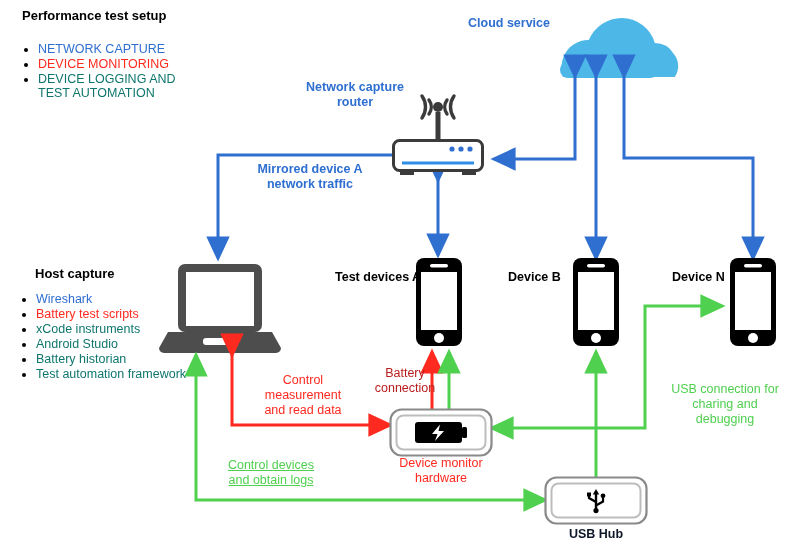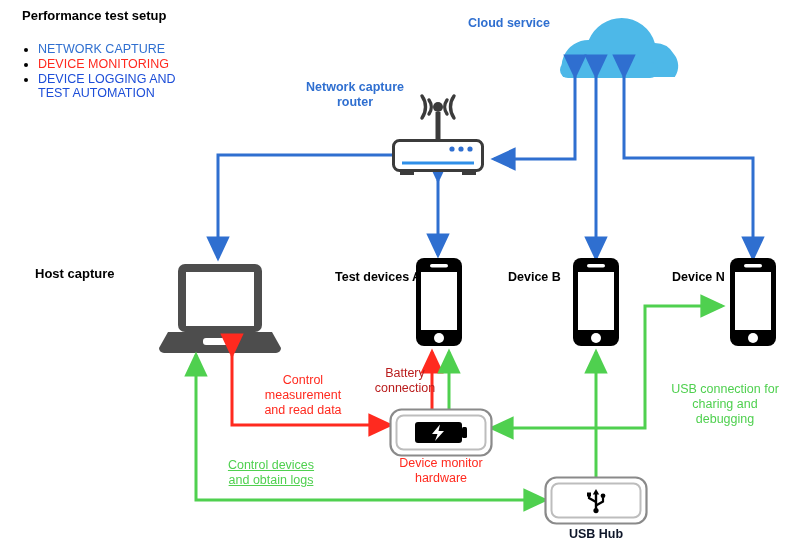--- a/index.html
+++ b/index.html
@@ -3,21 +3,21 @@
 <meta charset="utf-8">
 <style>
   html,body{margin:0;padding:0;background:#ffffff;}
   body{width:800px;height:556px;font-family:"Liberation Sans",sans-serif;position:relative;overflow:hidden;}
   #stage{position:relative;width:800px;height:556px;}
   svg#wires{position:absolute;left:0;top:0;width:800px;height:556px;}
   .lbl{position:absolute;white-space:pre;line-height:1.18;}
   .t-title{font-size:13px;font-weight:bold;color:#000;}
   .blue{color:#2f6fd0;}
   .red{color:#ff2a1f;}
-  .green{color:#1d4ed8;}
+  .green{color:#0f766e;}
   .b-blue{color:#2f6fd0;font-weight:bold;font-size:12.5px;}
   .b-black{font-weight:bold;font-size:12.5px;color:#000;}
   ul.bul{margin:0;padding:0 0 0 14px;list-style:disc;}
   ul.bul li{margin:0 0 1px 0;padding:0;font-size:12.5px;}
   ul.bul li::marker{color:#000;font-size:12px;}
   .ctr{text-align:center;}
 </style>
 </head>
 <body>
 
@@ -144,26 +144,36 @@
 
   <ul class="bul" style="position:absolute;left:24px;top:42px;width:190px;">
     <li class="blue">NETWORK CAPTURE</li>
     <li class="red">DEVICE MONITORING</li>
     <li class="green" style="white-space:pre-line;">DEVICE LOGGING AND
 TEST AUTOMATION</li>
   </ul>
 
   <div class="lbl t-title" style="left:35px;top:266px;">Host capture</div>
 
+  <ul class="bul" style="position:absolute;left:22px;top:292px;width:180px;">
+    <li class="blue">Wireshark</li>
+    <li class="red">Battery test scripts</li>
+    <li class="green">xCode instruments</li>
+    <li class="green">Android Studio</li>
+    <li class="green">Battery historian</li>
+    <li class="green">Test automation framework</li>
+  </ul>
 
   <div class="lbl b-blue" style="left:468px;top:16px;">Cloud service</div>
 
   <div class="lbl b-blue ctr" style="left:290px;top:80px;width:130px;white-space:pre-line;">Network capture
 router</div>
 
+  <div class="lbl b-blue ctr" style="left:230px;top:162px;width:160px;white-space:pre-line;">Mirrored device A
+network traffic</div>
 
   <div class="lbl b-black" style="left:335px;top:270px;">Test devices A</div>
 
   <div class="lbl b-black" style="left:508px;top:270px;">Device B</div>
 
   <div class="lbl b-black" style="left:672px;top:270px;">Device N</div>
 
   <div class="lbl ctr" style="left:248px;top:373px;width:110px;white-space:pre-line;font-size:12.5px;color:#ff2a1f;">Control
 measurement
 and read data</div>

